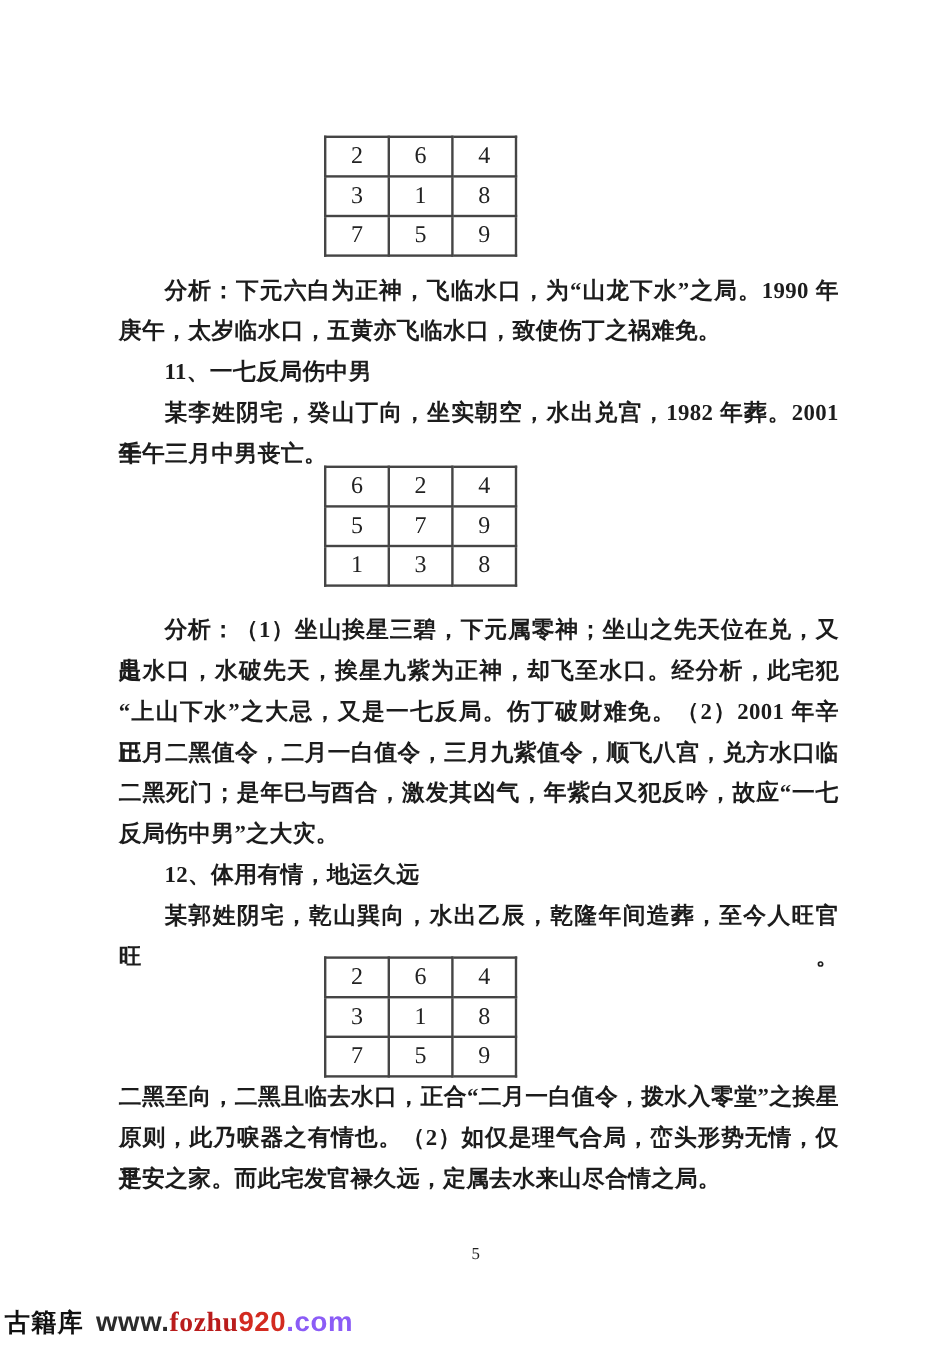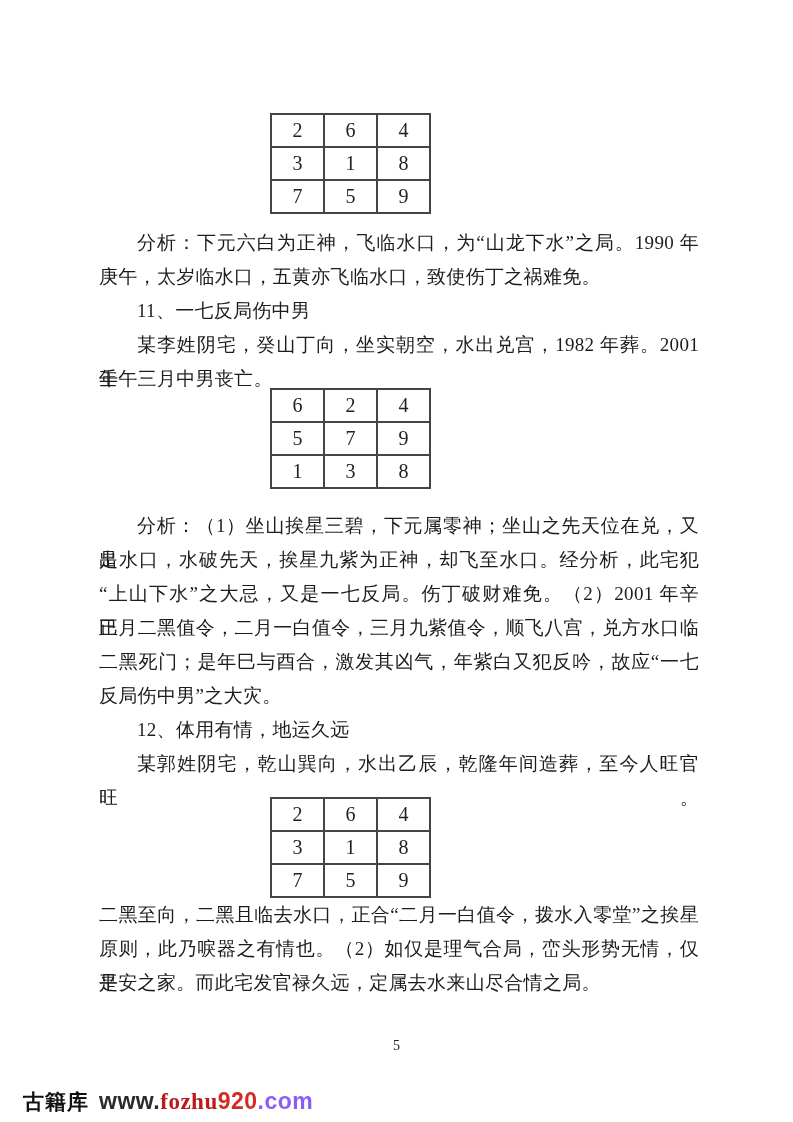--- a/index.html
+++ b/index.html
@@ -1,40 +1,40 @@
 <!DOCTYPE html>
 <html><head>
 <meta charset="utf-8">
 <style>
   html,body{margin:0;padding:0;}
   body{
     width:793px;height:1122px;position:relative;background:#ffffff;overflow:hidden;
     font-family:"Liberation Serif","DejaVu Serif",serif;color:#1c1c1c;
   }
   .content{position:absolute;left:99px;top:0;width:600px;}
-  .line{font-size:19px;line-height:34px;height:34px;letter-spacing:.3px;}
+  .line{font-size:19px;line-height:34px;height:34px;letter-spacing:.3px;font-weight:bold;}
   .ind{text-indent:38px;}
   .just{text-align:justify;text-align-last:justify;}
   table.grid{border-collapse:collapse;margin-left:171px;}
   table.grid td{
     width:51px;height:31px;border:2px solid #454545;text-align:center;
     vertical-align:middle;font-size:20px;color:#222;padding:0;
   }
   .mt-g1{margin-top:113px;}
   .mt-pa{margin-top:12px;}
   .mt-g2{margin-top:-8px;}
   .mt-pc{margin-top:20px;}
   .mt-g3{margin-top:16px;}
   .mt-pe{margin-top:19px;}
   .pagenum{
     position:absolute;left:0;right:0;top:1038px;text-align:center;
     font-size:14px;color:#222;
   }
   .footer{
-    position:absolute;left:23px;top:1088px;display:flex;align-items:baseline;
+    position:absolute;left:4px;top:1088px;display:flex;align-items:baseline;
     font-family:"Liberation Sans","DejaVu Sans",sans-serif;font-weight:bold;
     white-space:nowrap;
   }
   .footer .brand{font-size:21px;color:#111;margin-right:10px;letter-spacing:1px;}
   .footer .url{font-size:23px;letter-spacing:.5px;}
   .footer .u-www{color:#2b2b2b;}
   .footer .u-green{color:#b91c1c;font-family:Liberation Serif, serif;}
   .footer .u-red{color:#d32b20;}
   .footer .u-com{color:#8b5cf6;}
 </style>

